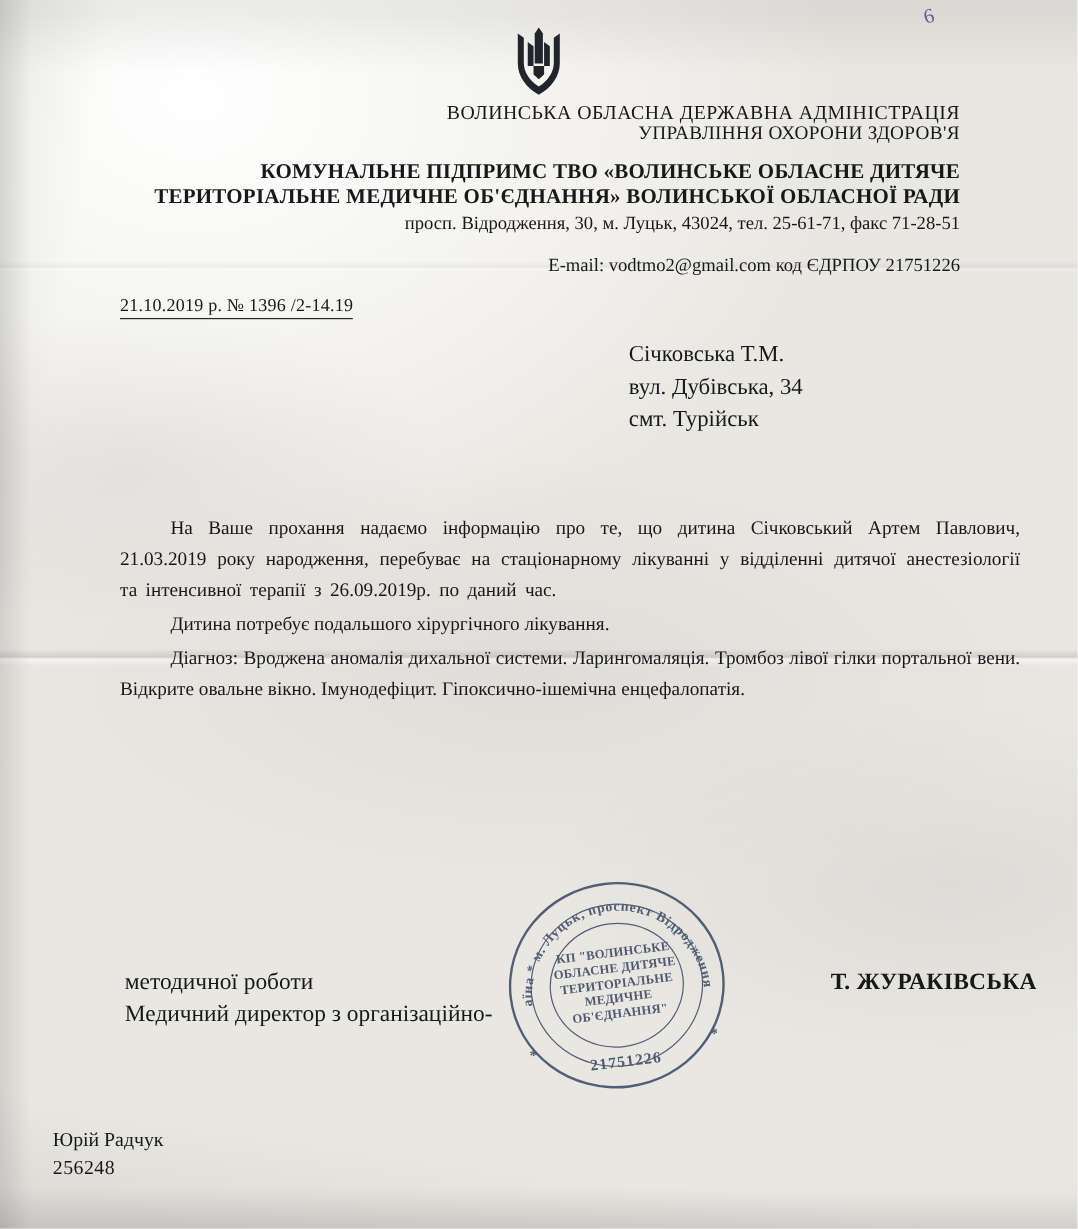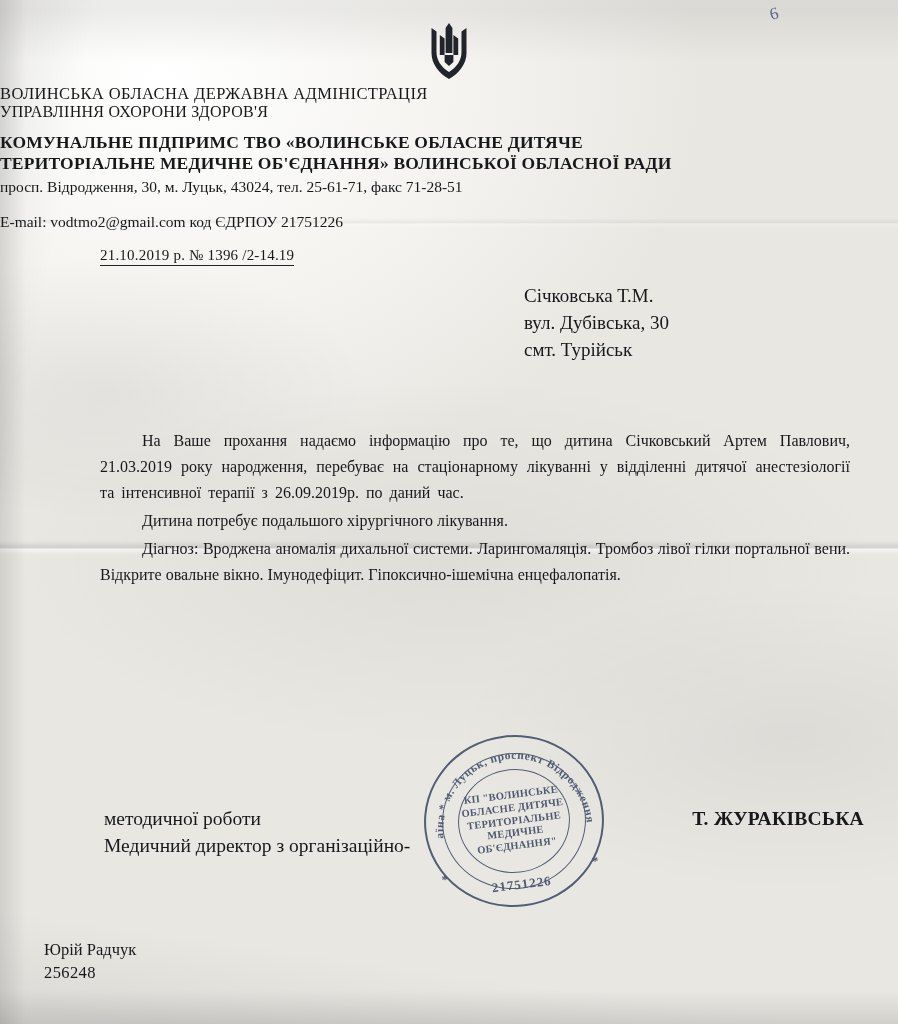--- a/index.html
+++ b/index.html
@@ -80,21 +80,21 @@
     color: #2a3a7a;
     transform: rotate(-14deg);
     opacity: .75;
   }
 
   .org-block {
     position: absolute;
     top: 84px;
     left: 0;
     width: 800px;
-    text-align: left;
+    text-align: right;
     line-height: 1.18;
   }
   .org-l1 {
     font-size: 16.5px;
     letter-spacing: .4px;
     text-transform: uppercase;
   }
   .org-l2 {
     font-size: 16px;
     letter-spacing: .3px;
@@ -272,21 +272,21 @@
       <div class="org-l3">КОМУНАЛЬНЕ ПІДПРИМС ТВО «ВОЛИНСЬКЕ ОБЛАСНЕ ДИТЯЧЕ</div>
       <div class="org-l4">ТЕРИТОРІАЛЬНЕ МЕДИЧНЕ ОБ'ЄДНАННЯ» ВОЛИНСЬКОЇ ОБЛАСНОЇ РАДИ</div>
       <div class="org-addr">просп. Відродження, 30, м. Луцьк, 43024,  тел. 25-61-71,  факс 71-28-51</div>
       <div class="org-mail">E-mail: vodtmo2@gmail.com  код ЄДРПОУ 21751226</div>
     </div>
 
     <div class="ref">21.10.2019 р. № 1396 /2-14.19</div>
 
     <div class="addressee">
       <div>Січковська Т.М.</div>
-      <div>вул. Дубівська, 30</div>
+      <div>вул. Дубівська, 34</div>
       <div>смт. Турійськ</div>
     </div>
 
     <div class="body-text">
       <p class="p-indent spread">На Ваше прохання надаємо інформацію про те, що дитина Січковський Артем Павлович, 21.03.2019 року народження, перебуває на стаціонарному лікуванні у відділенні дитячої анестезіології та інтенсивної терапії з  26.09.2019р. по даний час.</p>
       <p class="p-indent">Дитина потребує подальшого хірургічного лікування.</p>
       <p class="p-indent">Діагноз:  Вроджена аномалія дихальної системи. Ларингомаляція. Тромбоз лівої гілки портальної вени. Відкрите овальне вікно. Імунодефіцит. Гіпоксично-ішемічна енцефалопатія.</p>
     </div>
 
     <div class="sign-row">

